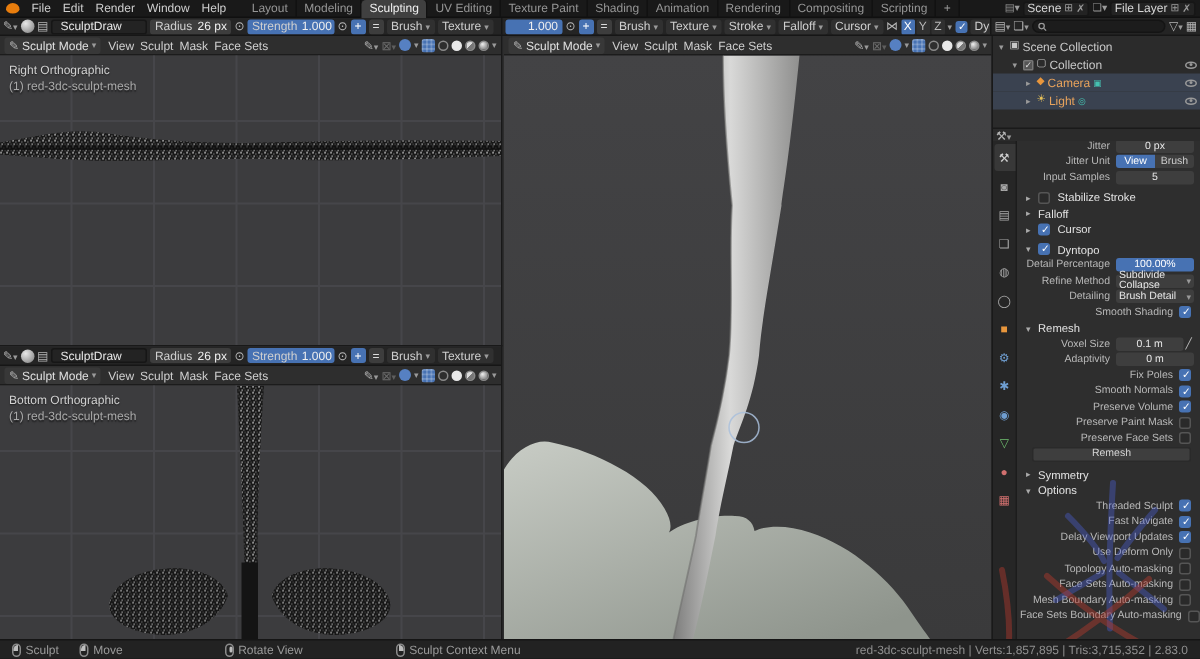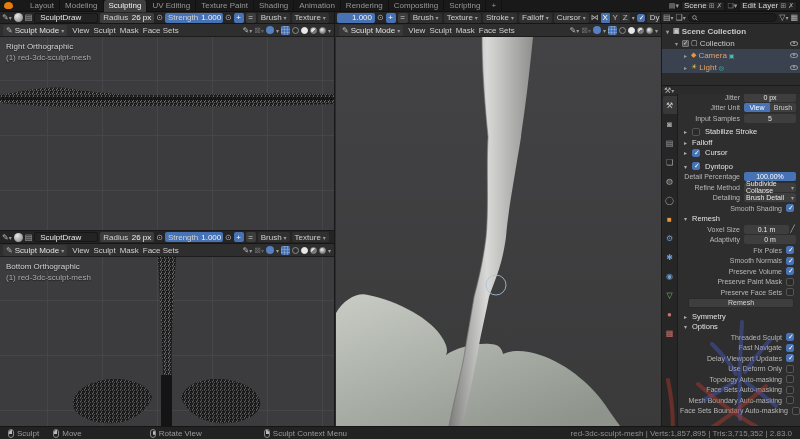--- a/index.html
+++ b/index.html
@@ -107,20 +107,27 @@
   .sb-info{margin-left:auto;color:#8f8f8f;white-space:nowrap}
   .wm{position:absolute;pointer-events:none}
 </style>
 </head>
 <body>
 
 <div id="app">
 
   <div class="menubar">
     <div class="logo"></div>
+    <div id="menus" style="display:flex">
+        <span class="menu-item">File</span>
+        <span class="menu-item">Edit</span>
+        <span class="menu-item">Render</span>
+        <span class="menu-item">Window</span>
+        <span class="menu-item">Help</span>
+      </div>
     <div class="tabs" id="wstabs">
         <span class="tab">Layout</span>
         <span class="tab">Modeling</span>
         <span class="tab active">Sculpting</span>
         <span class="tab">UV Editing</span>
         <span class="tab">Texture Paint</span>
         <span class="tab">Shading</span>
         <span class="tab">Animation</span>
         <span class="tab">Rendering</span>
         <span class="tab">Compositing</span>
@@ -129,21 +136,21 @@
       </div>
     <div class="mb-right">
       <span class="mini-ic">▤▾</span>
       <span class="db-field">
         <span class="txt">Scene</span>
         <span class="mini-ic">⊞</span>
         <span class="mini-x">✗</span>
       </span>
       <span class="mini-ic">❏▾</span>
       <span class="db-field">
-        <span class="txt">Edit Layer</span>
+        <span class="txt">File Layer</span>
         <span class="mini-ic">⊞</span>
         <span class="mini-x">✗</span>
       </span>
     </div>
   </div>
 
   <div class="toolstrip">
     <div class="tseg left">
       <span class="ticon">✎<span class="caret">▾</span></span>
       <span class="brush-preview"></span>
@@ -411,21 +418,21 @@
            C119,360 124,340 128,320 C131,300 134,285 138,260
            C142,245 147,225 150,200 C153,170 150,130 152,100
            C148,60 146,30 146,0 Z" fill="url(#stemg)"></path>
       <path d="M146,0 C146,30 148,60 152,100 C150,130 153,170 150,200 C147,225 142,245 138,260 C134,285 131,300 128,320 C124,340 119,360 113,389" fill="none" stroke="#6f6f6e" stroke-width="1.2" opacity="0.6"></path>
       <circle cx="160" cy="248" r="10" fill="none" stroke="#a9c0dc" stroke-width="1" opacity="0.85"></circle>
     </svg>
   </div>
 
   <div id="right-panel">
     <div id="outliner">
-        <div class="ol-row" style="padding-left: 4px; font-weight: bold;">
+        <div class="ol-row" style="padding-left: 4px;">
           <span class="disc">▾</span>
           <span class="olic" style="color: rgb(200, 200, 200);">▣</span>
           <span class="lbl" style="color: rgb(200, 200, 200);">Scene Collection</span>
         </div>
         <div class="ol-row" style="padding-left: 13px;">
           <span class="disc">▾</span>
           <span class="olcheck"></span>
           <span class="olic" style="color: rgb(200, 200, 200);">▢</span>
           <span class="lbl" style="color: rgb(200, 200, 200);">Collection</span>
           <span class="eye"></span>

